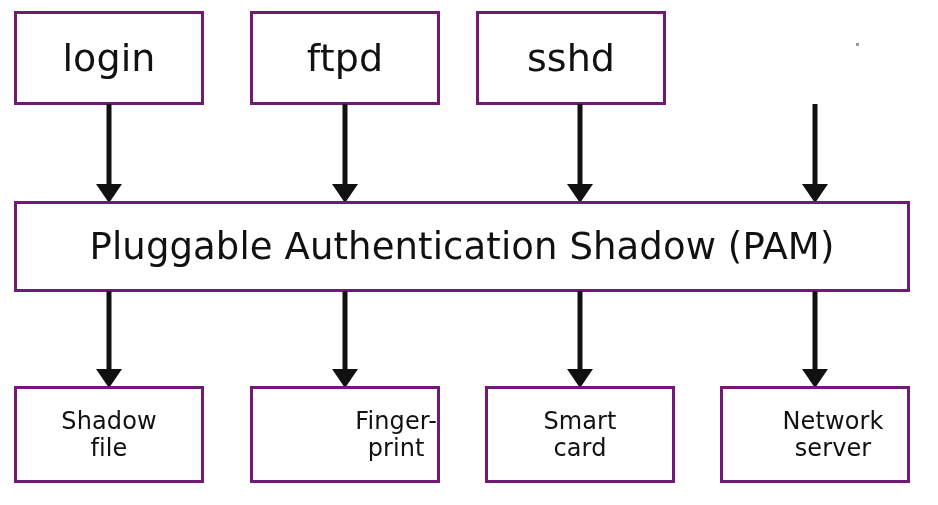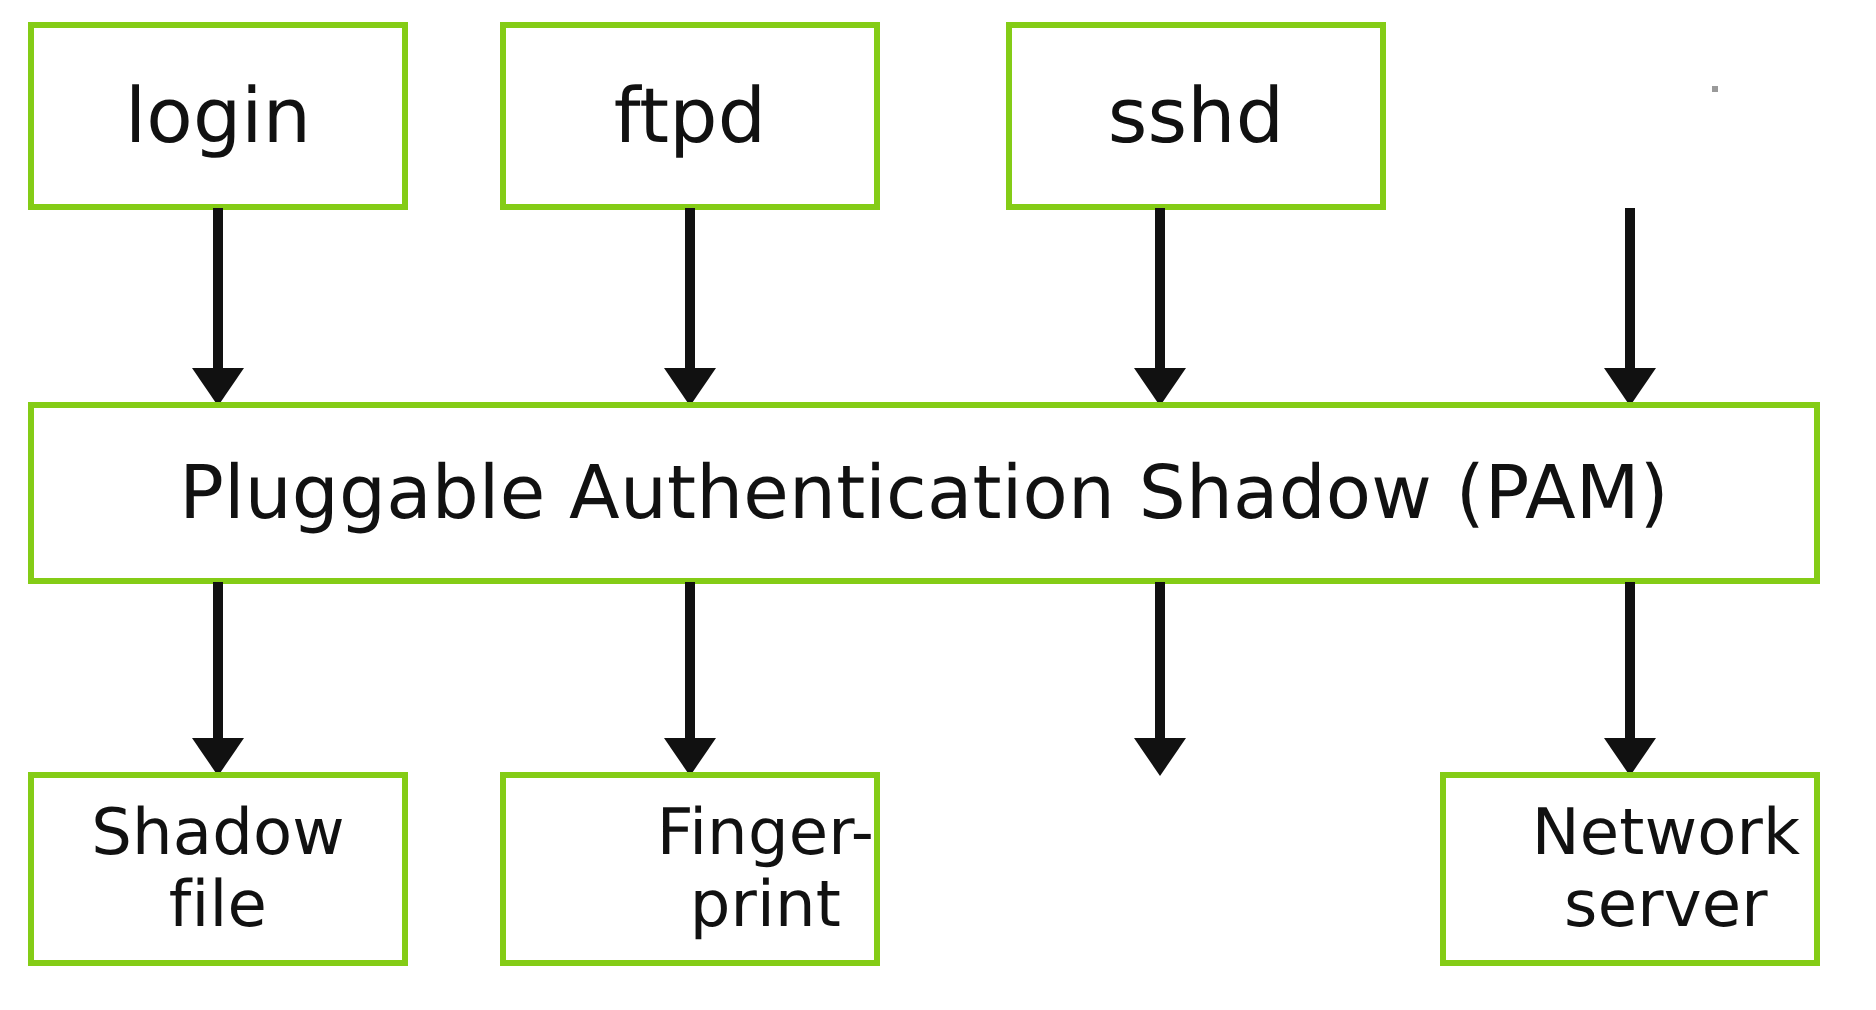--- a/index.html
+++ b/index.html
@@ -15,21 +15,21 @@
     background: #ffffff;
     overflow: hidden;
     font-family: "DejaVu Sans", "Liberation Sans", sans-serif;
   }
 
   
   .node {
     position: absolute;
     box-sizing: border-box;
     background: #ffffff;
-    border: 3px solid #84cc16;
+    border: 3px solid #701a75;
     display: flex;
     align-items: center;
     justify-content: center;
     text-align: center;
     color: #111111;
   }
   .node .node-label {
     display: block;
     line-height: 1.12;
     white-space: pre-line;
@@ -40,42 +40,42 @@
   .service-box {
     top: 11px;
     height: 94px;
     width: 190px;
   }
   .service-box .node-label {
     font-size: 38px;
   }
   #box-login  { left: 14px;  }
   #box-ftpd   { left: 250px; }
-  #box-sshd   { left: 503px; align-items: center; }
+  #box-sshd   { left: 476px; align-items: center; }
   #box-gdm    { left: 720px; }
 
   
   #pam-bar {
     left: 14px;
     top: 201px;
     width: 896px;
     height: 91px;
   }
   #pam-bar .node-label {
     font-size: 37px;
   }
 
   
   .backend-box {
     top: 386px;
     height: 97px;
     width: 190px;
   }
   .backend-box .node-label {
-    font-size: 32px;
+    font-size: 24px;
   }
   #box-shadow   { left: 14px;  }
   #box-finger   { left: 250px; justify-content: flex-end; }
   #box-smart    { left: 485px; }
   #box-netsrv   { left: 720px; padding-left: 36px; }
 
   
   .arrow {
     position: absolute;
     width: 28px;
@@ -182,19 +182,23 @@
   <div class="node backend-box" id="box-shadow">
     <span class="node-label">Shadow
 file</span>
   </div>
 
   <div class="node backend-box" id="box-finger">
     <span class="node-label">Finger-
 print</span>
   </div>
 
+  <div class="node backend-box" id="box-smart">
+    <span class="node-label">Smart
+card</span>
+  </div>
 
   <div class="node backend-box" id="box-netsrv">
     <span class="node-label">Network
 server</span>
   </div>
 
 </div>
 
 </body></html>

